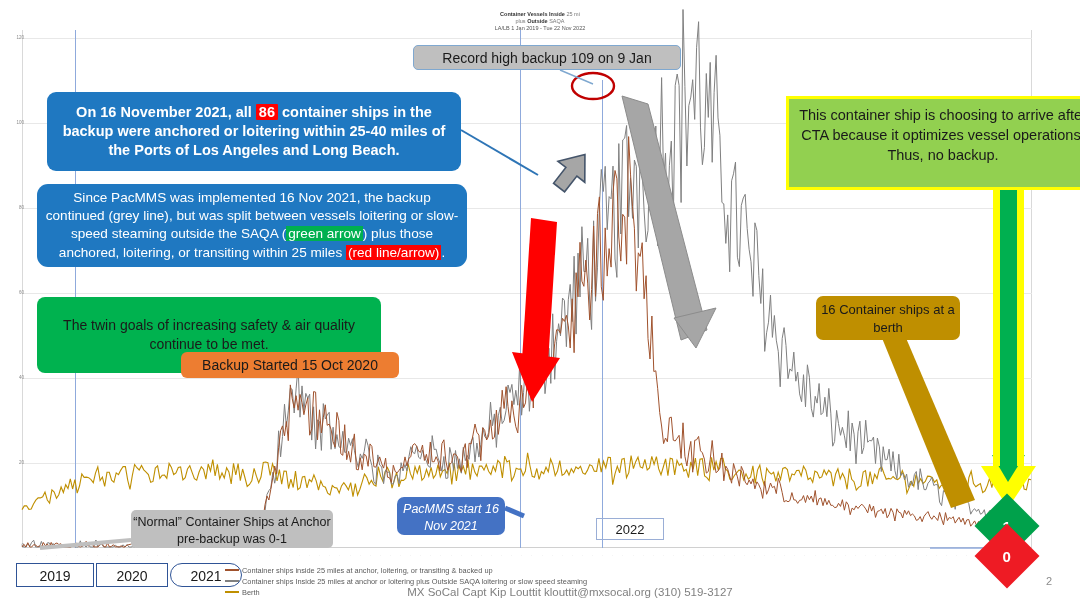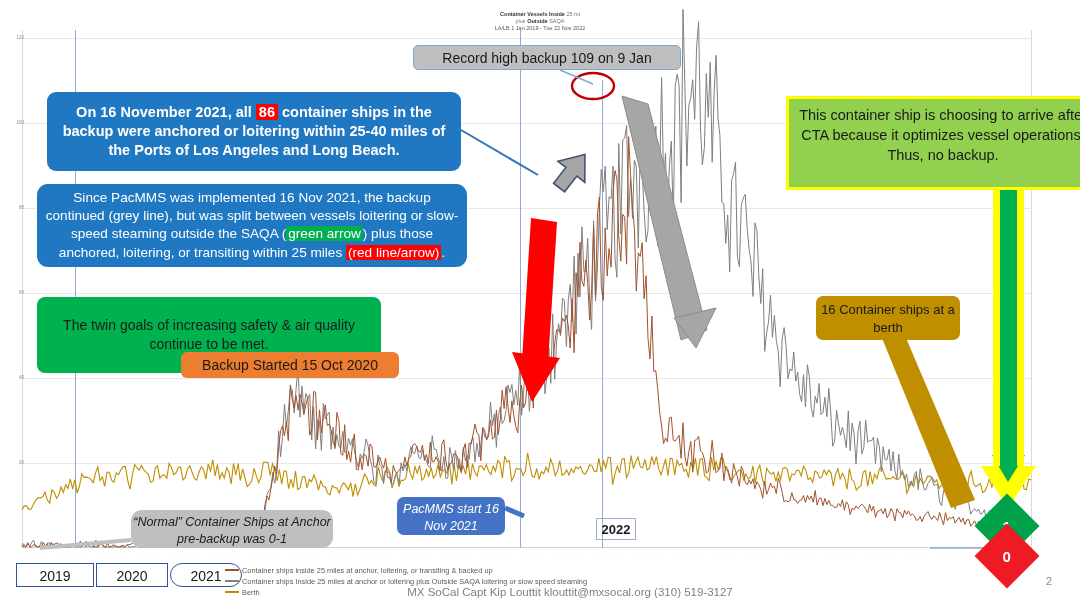--- a/index.html
+++ b/index.html
@@ -59,33 +59,33 @@
             color:#1a1a1a;font-size:14px;border:1px solid #7fa8d0;border-radius:5px;line-height:25px;}
 
   #box-cta{left:786px;top:96px;width:314px;height:94px;background:#92D050;
            border:3px solid #FFFF00;color:#1a1a1a;font-size:14.5px;line-height:1.38;
            padding:6px 6px;}
 
   #box-berth{left:816px;top:296px;width:144px;height:44px;background:#BF8F00;
              color:#1a1a1a;font-size:13px;border-radius:7px;line-height:1.35;padding-top:5px;}
 
   #box-normal{left:131px;top:510px;width:202px;height:38px;background:#BFBFBF;
-             color:#1a1a1a;font-size:12.5px;border-radius:11px;line-height:1.35;padding-top:4px;font-style:italic;}
+             color:#1a1a1a;font-size:12.5px;border-radius:5px;line-height:1.35;padding-top:4px;}
 
   #box-pacstart{left:397px;top:497px;width:108px;height:38px;background:#4472C4;
              color:#fff;font-size:12.5px;border-radius:7px;line-height:1.35;padding-top:4px;font-style:italic;}
 
   
   .yearbox{position:absolute;border:1px solid #2F5496;background:#fff;color:#1a1a1a;
            font-size:14px;text-align:center;line-height:24px;height:24px;box-sizing:border-box;}
   #year-2019{left:16px;top:563px;width:78px;}
   #year-2020{left:96px;top:563px;width:72px;}
   #year-2021{left:170px;top:563px;width:72px;border-radius:12px;}
-  #year-2022{left:596px;top:518px;width:40px;height:22px;line-height:22px;font-size:13px;
-             border-color:#9aaed6;background:transparent;font-weight:bold;}
+  #year-2022{left:596px;top:518px;width:68px;height:22px;line-height:22px;font-size:13px;
+             border-color:#9aaed6;background:transparent;}
 
   
   .diamond{position:absolute;width:46px;height:46px;transform:rotate(45deg);
            display:flex;align-items:center;justify-content:center;}
   .diamond span{transform:rotate(-45deg);font-size:15px;font-weight:bold;color:#fff;}
   #dia-green{left:984px;top:503px;background:#00A14B;}
   #dia-red{left:984px;top:533px;background:#EE1B24;}
 
   
   .legend{position:absolute;left:225px;top:565px;width:620px;}

